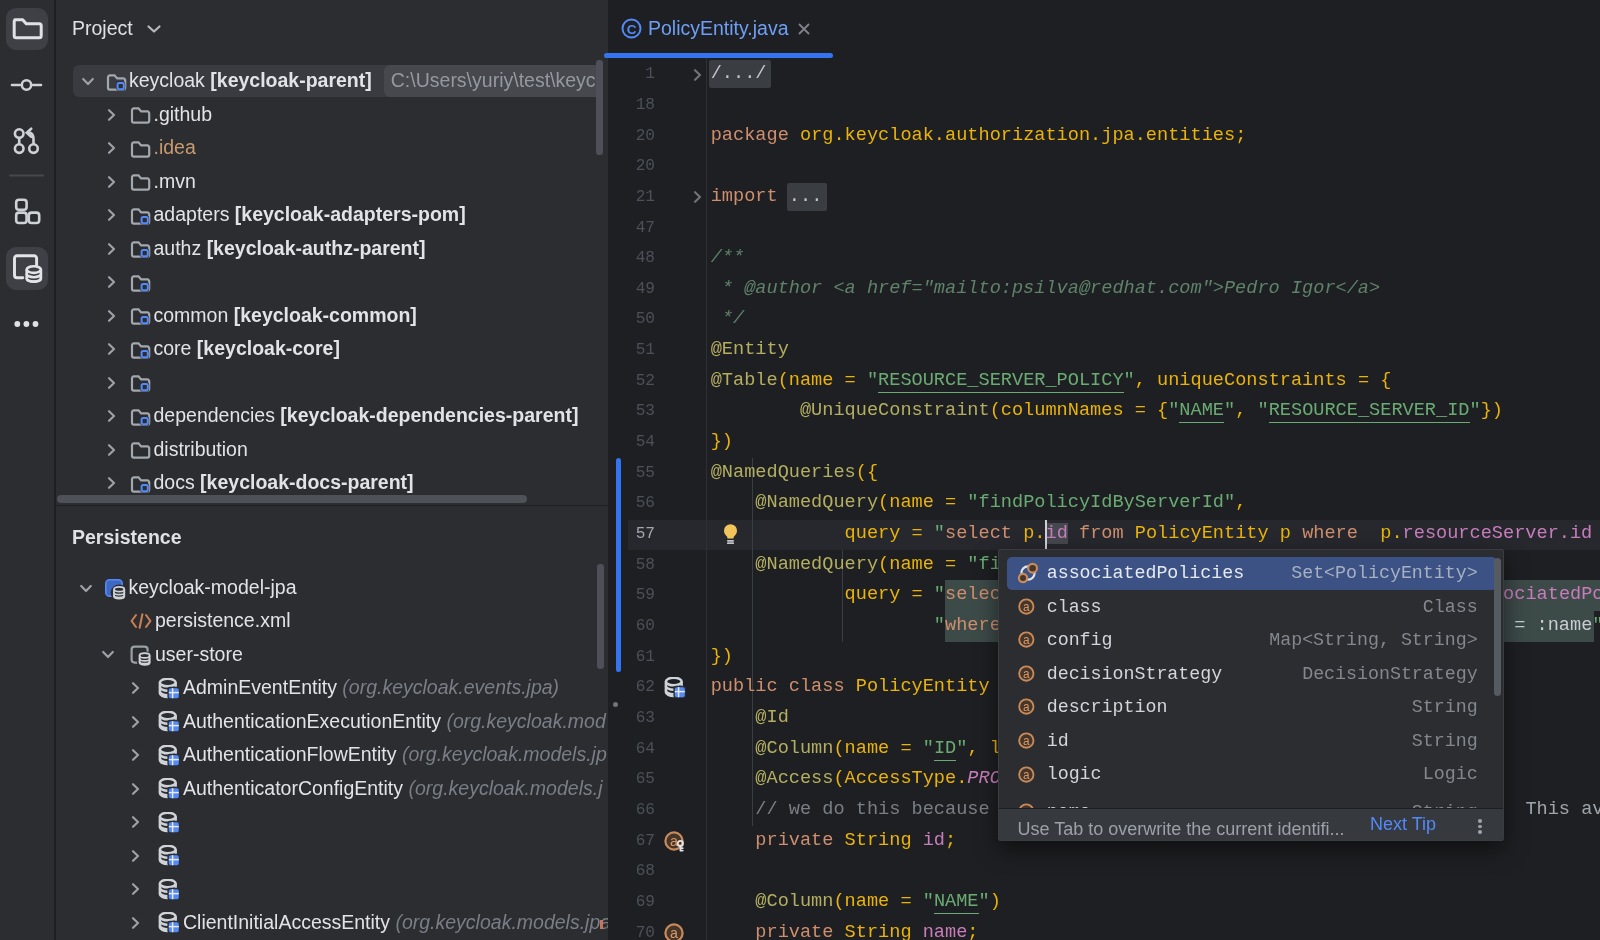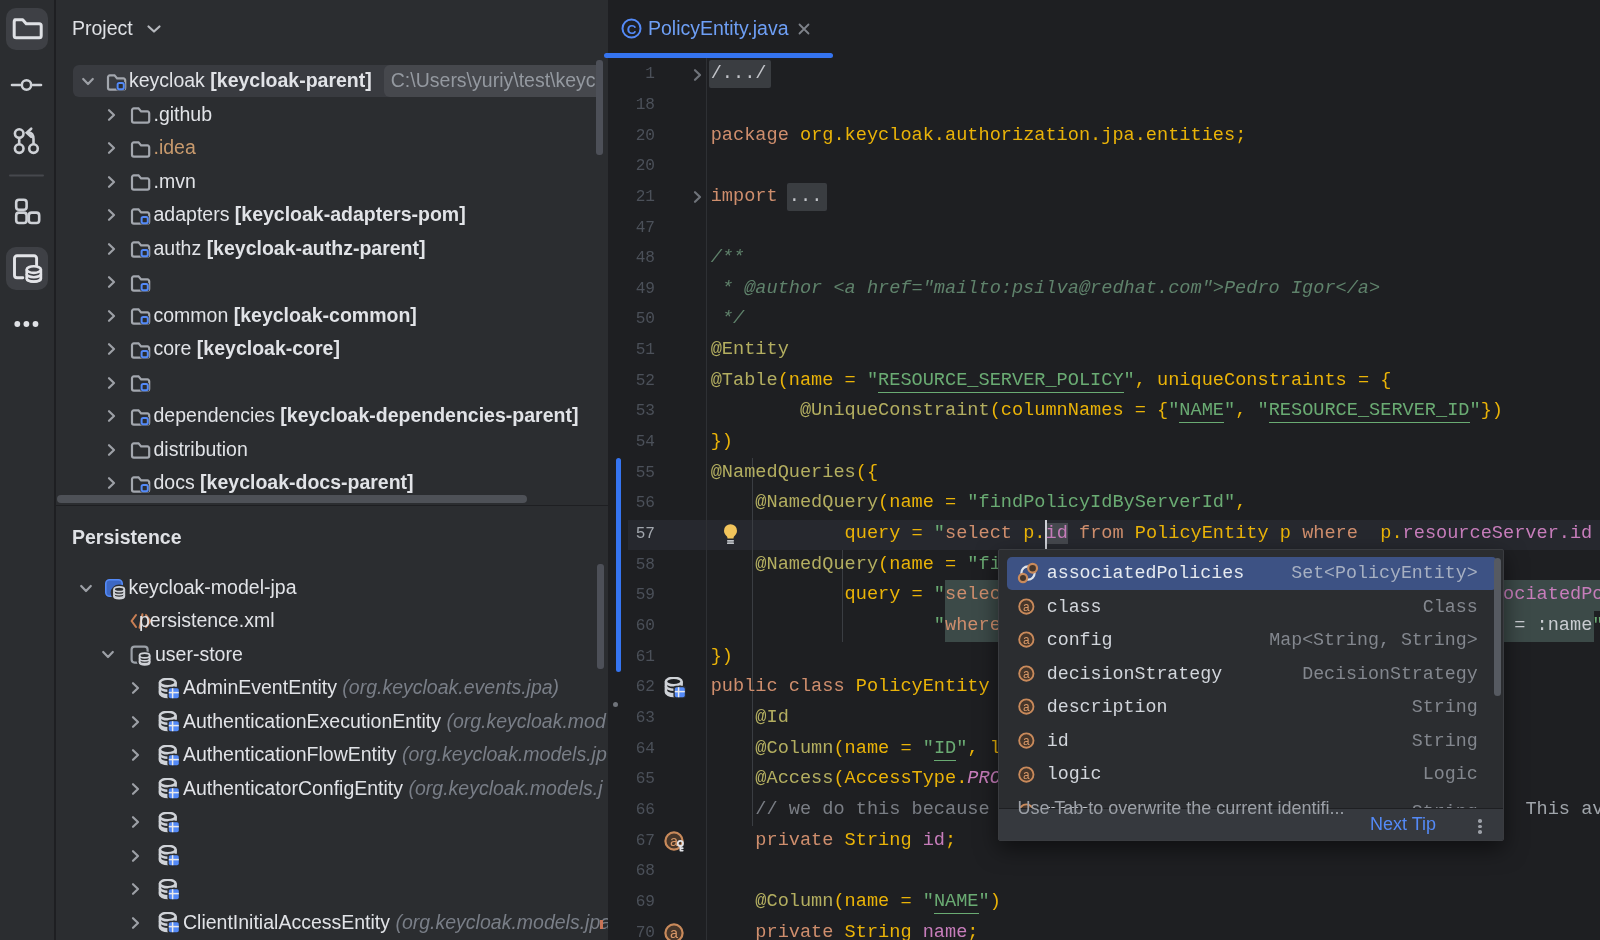--- a/index.html
+++ b/index.html
@@ -184,21 +184,21 @@
         <ellipse cx="7.5" cy="3.2" rx="6.3" ry="3"></ellipse>
         <path d="M1.2 3.2 v8.6 c0 1.6 2.8 3 6.3 3 s6.3 -1.4 6.3 -3 v-8.6"></path>
         <path d="M1.2 6.8 c0 1.6 2.8 3 6.3 3 s6.3 -1.4 6.3 -3"></path>
         <path d="M1.2 10.3 c0 1.6 2.8 3 6.3 3 s6.3 -1.4 6.3 -3"></path>
       </g>
     </svg>
 <div class="trow" style="left:72.5px;top:65.2px">keycloak-model-jpa</div>
 <svg class="abs" style="left:73px;top:106.0px" width="24" height="18" viewBox="0 0 24 18">
       <path d="M7 3 L2.6 9 L7 15 M17 3 L21.4 9 L17 15 M13.4 2.2 L10.6 15.8" fill="none" stroke="#c97f54" stroke-width="2.1" stroke-linecap="round" stroke-linejoin="round"></path>
     </svg>
-<div class="trow" style="left:83px;top:98.2px">persistence.xml</div>
+<div class="trow" style="left:99px;top:98.2px">persistence.xml</div>
 <svg class="abs" style="left:45.0px;top:144.0px" width="14" height="9" viewBox="0 0 14 9">
       <path d="M2.2 2 l4.8 5 4.8 -5" fill="none" stroke="#9da0a6" stroke-width="2.2" stroke-linecap="round" stroke-linejoin="round"></path>
     </svg>
 <svg class="abs" style="left:74.0px;top:139.0px" width="24" height="23" viewBox="0 0 24 23">
       <rect x="1.6" y="1.6" width="16" height="16" rx="3" fill="none" stroke="#9ba0a7" stroke-width="2.2"></rect>
       <ellipse cx="15" cy="14.6" rx="8.6" ry="8.4" fill="#2b2d30"></ellipse>
       <g transform="translate(8.6,8.0) scale(0.8)" fill="none" stroke="#cfd2d7" stroke-width="2.2">
         <ellipse cx="7.5" cy="3.2" rx="6.3" ry="3"></ellipse>
         <path d="M1.2 3.2 v8.6 c0 1.6 2.8 3 6.3 3 s6.3 -1.4 6.3 -3 v-8.6"></path>
         <path d="M1.2 6.8 c0 1.6 2.8 3 6.3 3 s6.3 -1.4 6.3 -3"></path>
@@ -491,18 +491,18 @@
     </svg>
 <div class="abs" style="left:47.4px;top:208.6px;height:32.8px;display:flex;align-items:center;font:18.3px 'Liberation Mono',monospace;color:#d2d6dc">logic</div>
 <div class="abs" style="right:25.3px;top:208.6px;height:32.8px;display:flex;align-items:center;font:18.3px 'Liberation Mono',monospace;color:#83878e">Logic</div>
 <svg class="abs" style="left:18.7px;top:252.5px" width="20" height="20" viewBox="0 0 24 21">
       <circle cx="10" cy="10" r="8.6" fill="#46362a" stroke="#c98a5b" stroke-width="2.2"></circle>
       <text x="10" y="15.3" text-anchor="middle" font-family="Liberation Mono" font-size="14.5" fill="#d79868">a</text>
     </svg>
 <div class="abs" style="left:47.4px;top:246.1px;height:32.8px;display:flex;align-items:center;font:18.3px 'Liberation Mono',monospace;color:#d2d6dc">name</div>
 <div class="abs" style="right:25.3px;top:246.1px;height:32.8px;display:flex;align-items:center;font:18.3px 'Liberation Mono',monospace;color:#83878e">String</div>
 <div class="abs" style="left:0;top:258.5px;width:505.7px;height:34.0px;background:#36393e;border-top:1px solid #1e1f22"></div>
-<div class="abs" style="left:18.3px;top:250px;height:18px;display:flex;align-items:center;font-size:18px;color:#9ca0a7">Use Tab to overwrite the current identifi...</div>
+<div class="abs" style="left:18.3px;top:271px;height:18px;display:flex;align-items:center;font-size:18px;color:#9ca0a7">Use Tab to overwrite the current identifi...</div>
 <div class="abs" style="left:370.7px;top:258.5px;height:33px;display:flex;align-items:center;font-size:18px;color:#548af7">Next Tip</div>
 <div class="abs" style="left:478.7px;top:269.5px;width:3.6px;height:3.6px;border-radius:50%;background:#9ca0a7"></div>
 <div class="abs" style="left:478.7px;top:275.0px;width:3.6px;height:3.6px;border-radius:50%;background:#9ca0a7"></div>
 <div class="abs" style="left:478.7px;top:280.5px;width:3.6px;height:3.6px;border-radius:50%;background:#9ca0a7"></div>
 <div class="abs" style="left:495.2px;top:8.5px;width:7px;height:138px;background:#565a61;border-radius:3.5px"></div>
 </div>
 </body></html>

